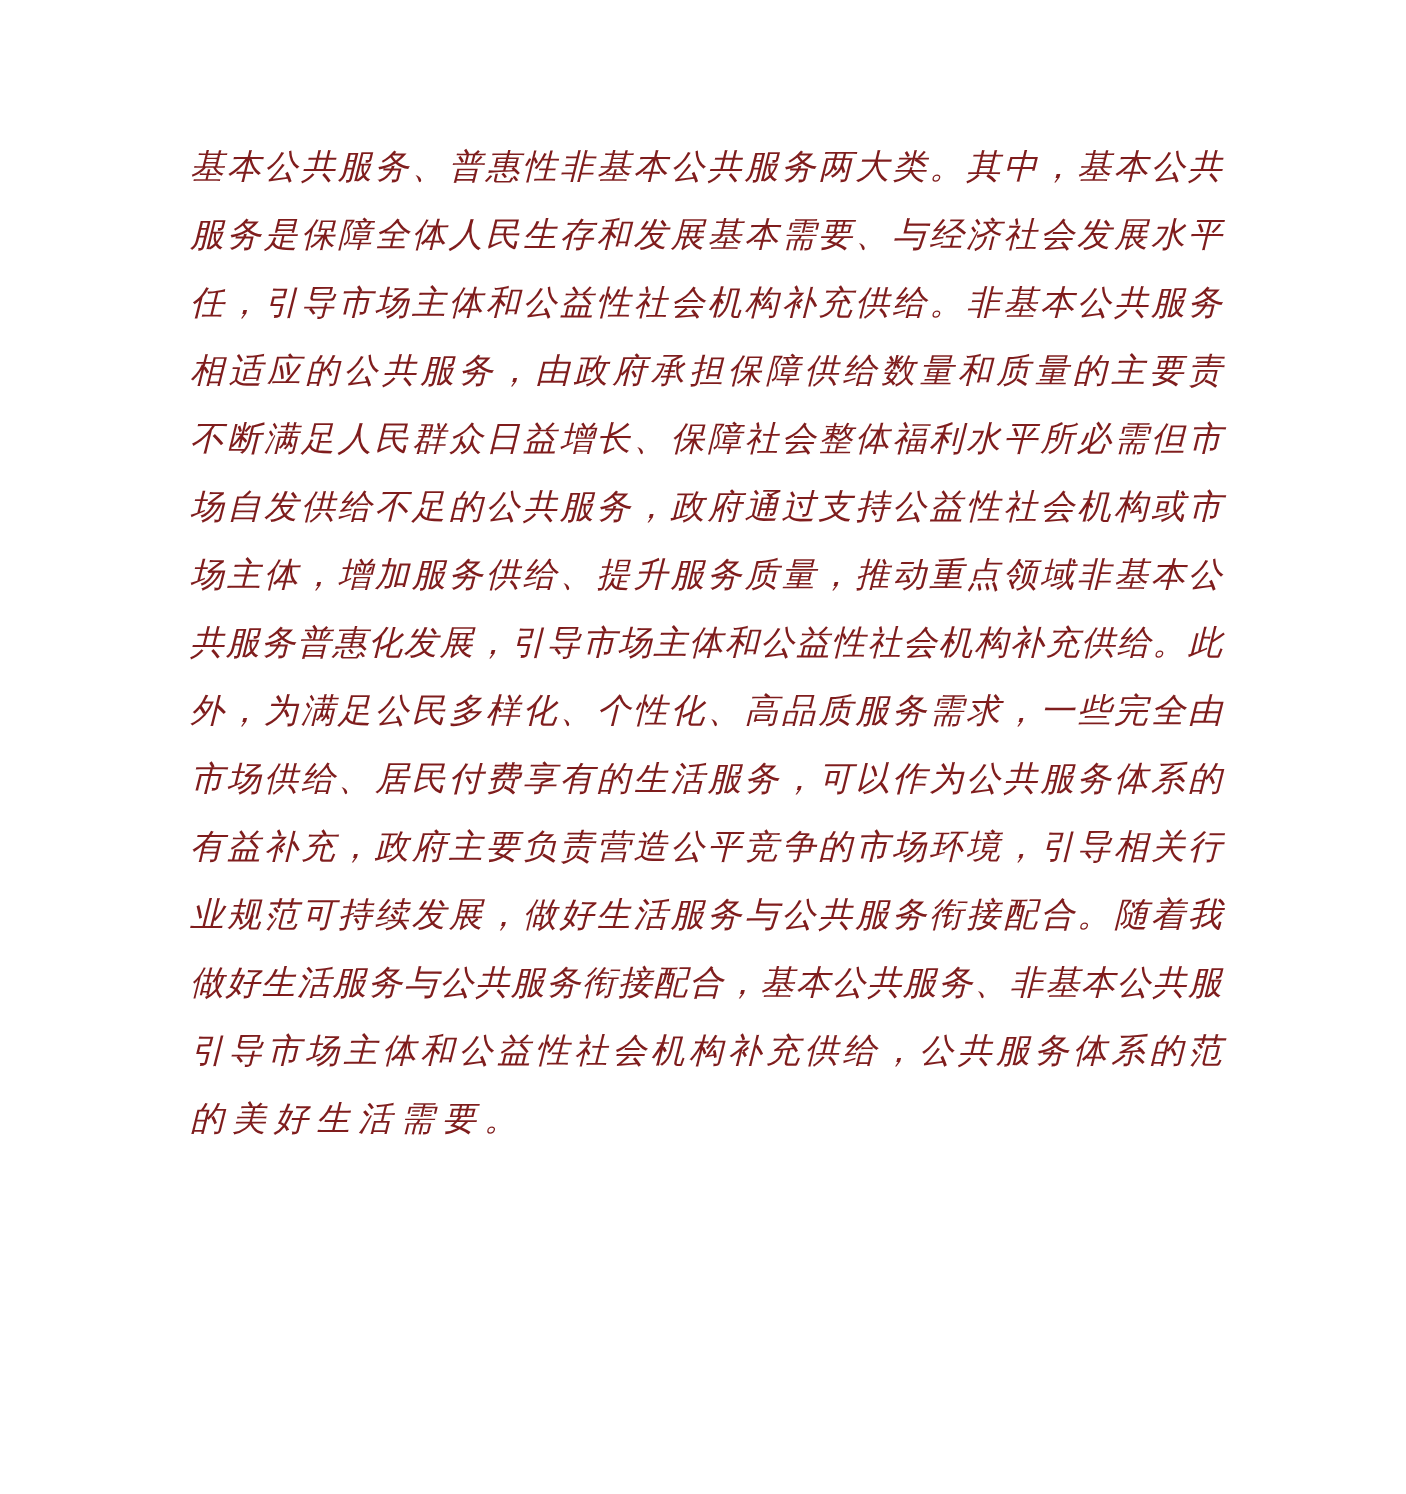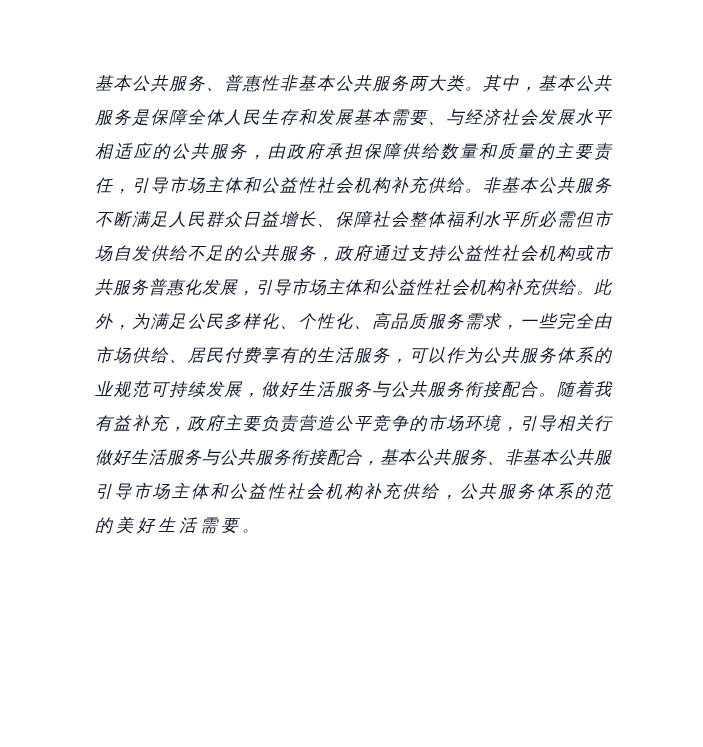--- a/index.html
+++ b/index.html
@@ -15,21 +15,21 @@
     overflow: hidden;
   }
   .paragraph {
     position: absolute;
     left: 95px;
     top: 67px;
     width: 516px;
     font-family: "Liberation Serif", "DejaVu Serif", serif;
     font-style: italic;
     font-size: 17px;
-    color: #0f172a;
+    color: #7f1d1d;
   }
   .line {
     height: 34px;
     line-height: 34px;
     text-align: justify;
     text-align-last: justify;
     -moz-text-align-last: justify;
   }
   .line.last {
     text-align: right;
@@ -38,26 +38,27 @@
     letter-spacing: 4px;
   }
 </style>
 </head>
 <body>
 
 <div class="page">
   <div class="paragraph">
     <div class="line">基本公共服务、普惠性非基本公共服务两大类。其中，基本公共</div>
     <div class="line">服务是保障全体人民生存和发展基本需要、与经济社会发展水平</div>
+    <div class="line">任，引导市场主体和公益性社会机构补充供给。非基本公共服务</div>
     <div class="line">相适应的公共服务，由政府承担保障供给数量和质量的主要责</div>
-    <div class="line">任，引导市场主体和公益性社会机构补充供给。非基本公共服务</div>
     <div class="line">不断满足人民群众日益增长、保障社会整体福利水平所必需但市</div>
     <div class="line">场自发供给不足的公共服务，政府通过支持公益性社会机构或市</div>
+    <div class="line">场主体，增加服务供给、提升服务质量，推动重点领域非基本公</div>
     <div class="line">共服务普惠化发展，引导市场主体和公益性社会机构补充供给。此</div>
     <div class="line">外，为满足公民多样化、个性化、高品质服务需求，一些完全由</div>
     <div class="line">市场供给、居民付费享有的生活服务，可以作为公共服务体系的</div>
+    <div class="line">有益补充，政府主要负责营造公平竞争的市场环境，引导相关行</div>
     <div class="line">业规范可持续发展，做好生活服务与公共服务衔接配合。随着我</div>
-    <div class="line">有益补充，政府主要负责营造公平竞争的市场环境，引导相关行</div>
     <div class="line">做好生活服务与公共服务衔接配合，基本公共服务、非基本公共服</div>
     <div class="line">引导市场主体和公益性社会机构补充供给，公共服务体系的范</div>
     <div class="line last">的美好生活需要。</div>
   </div>
 </div>
 
 </body></html>

